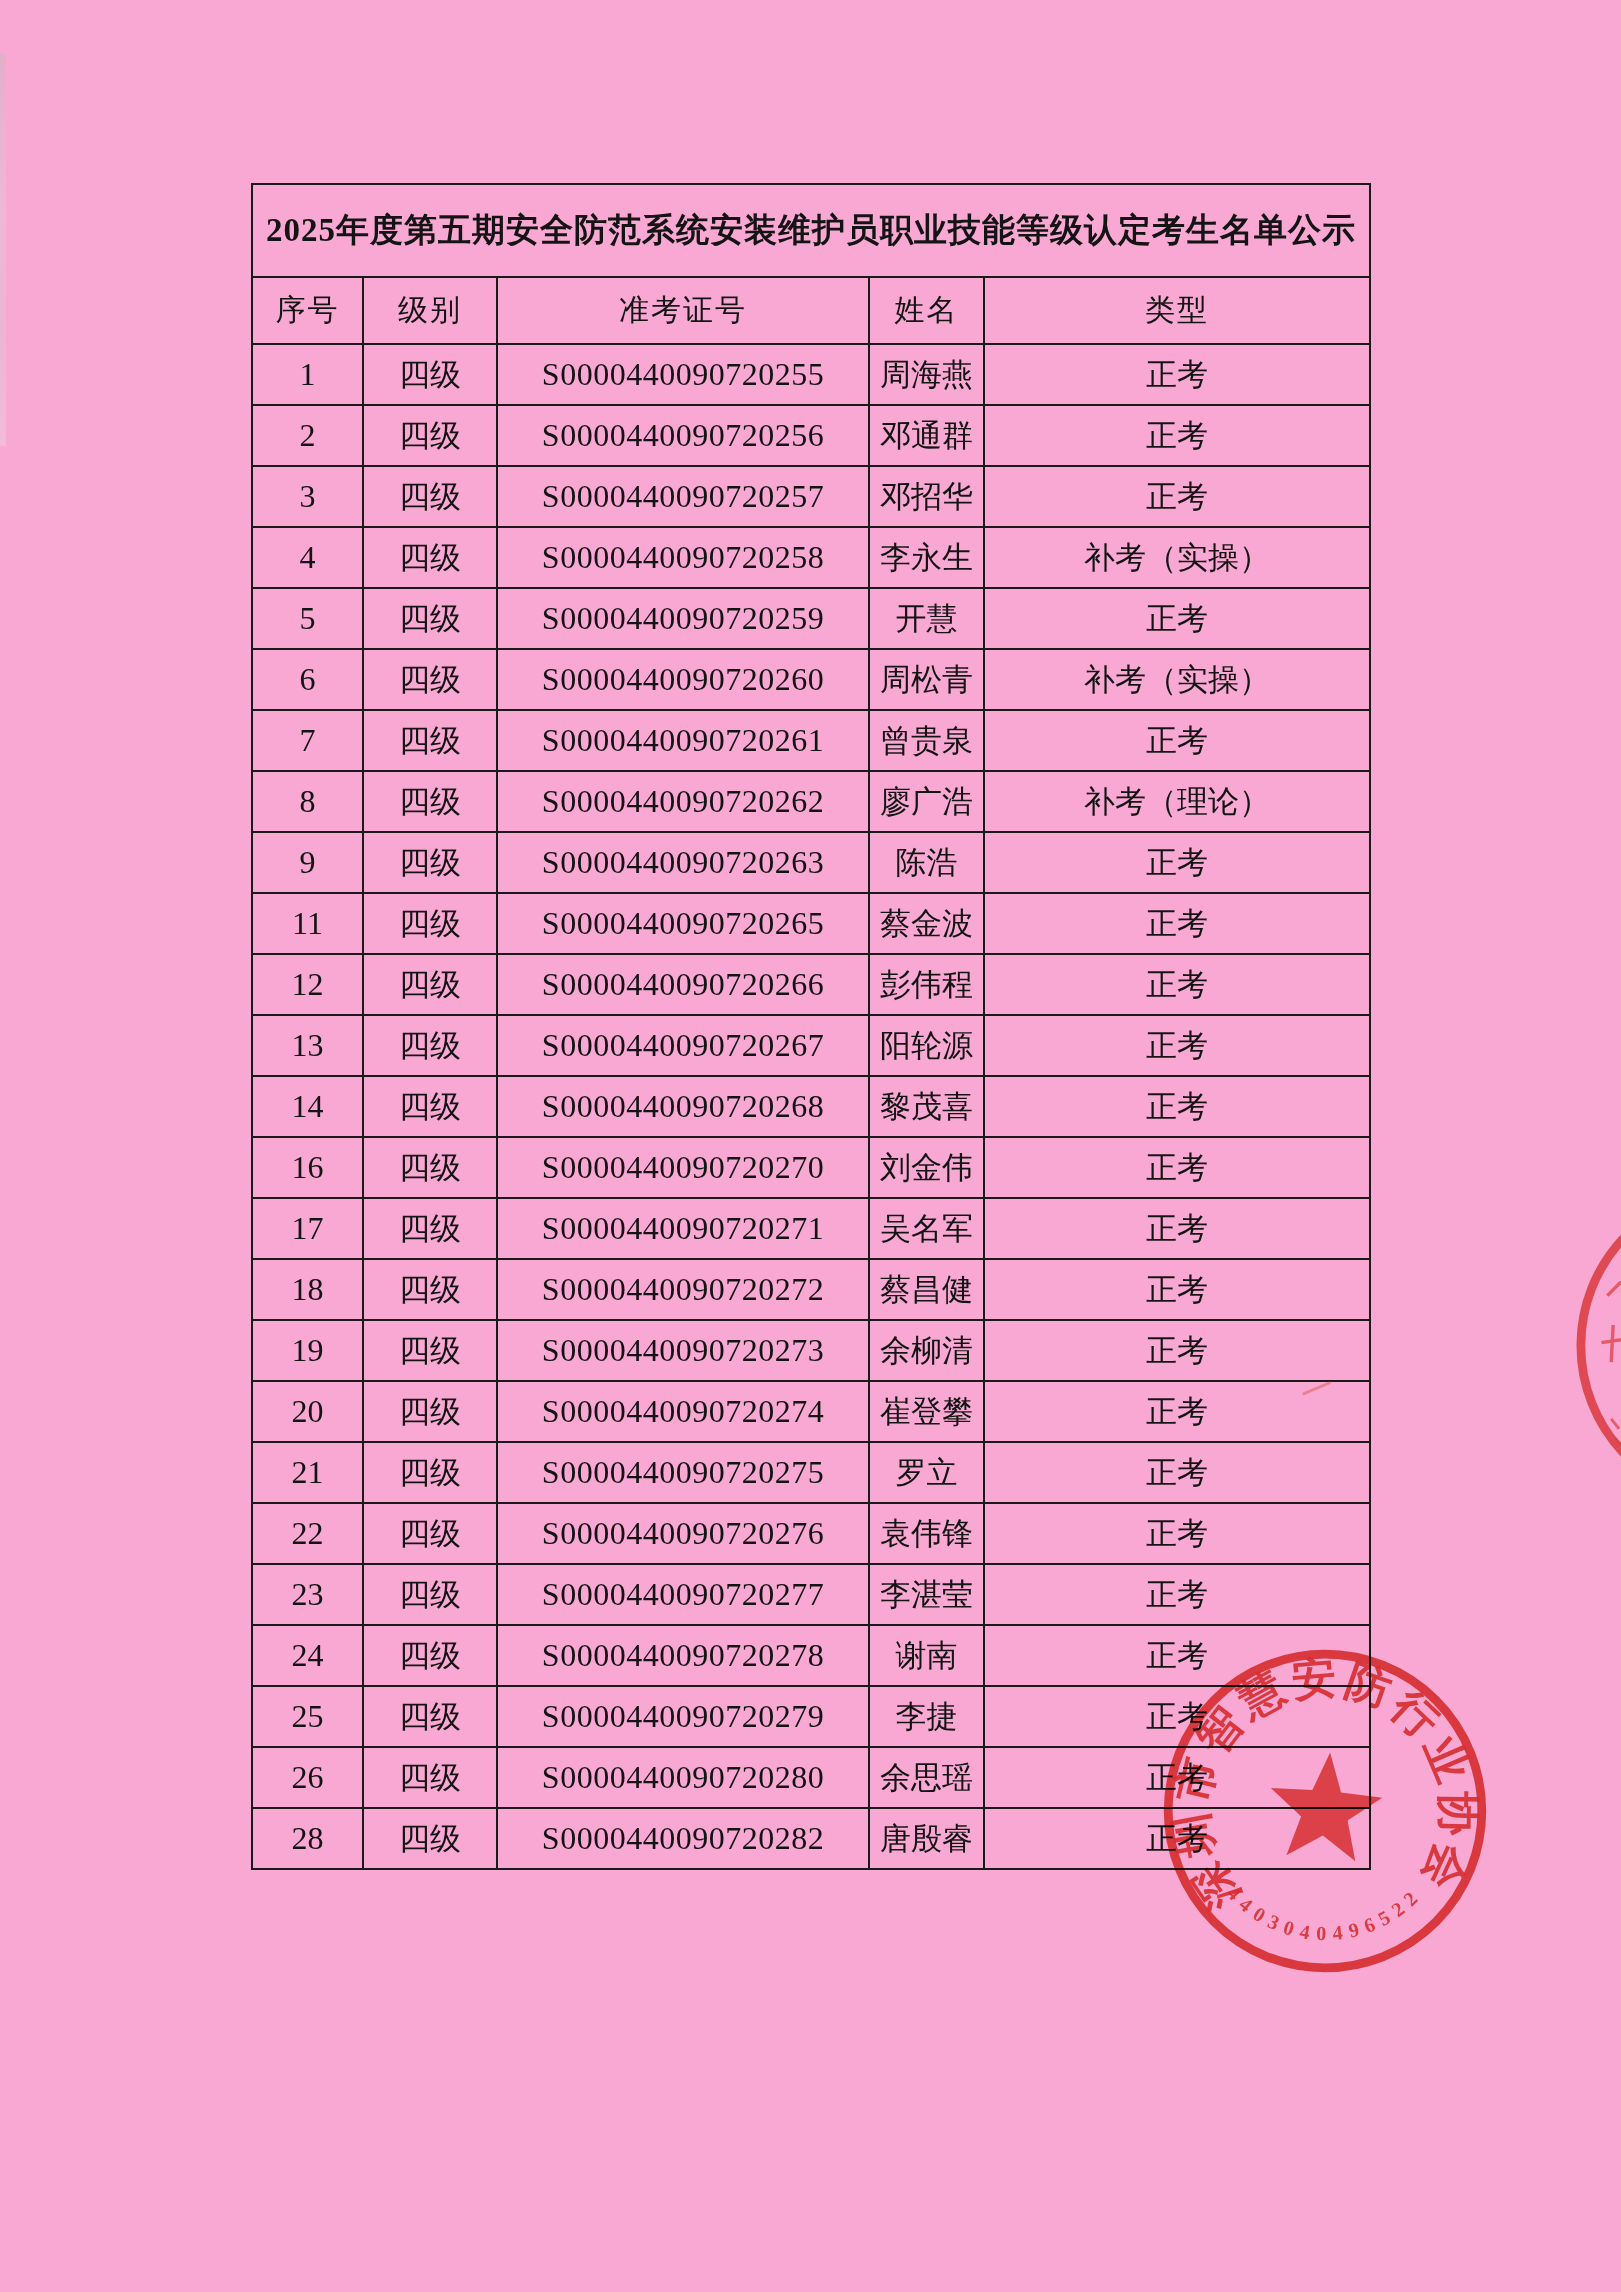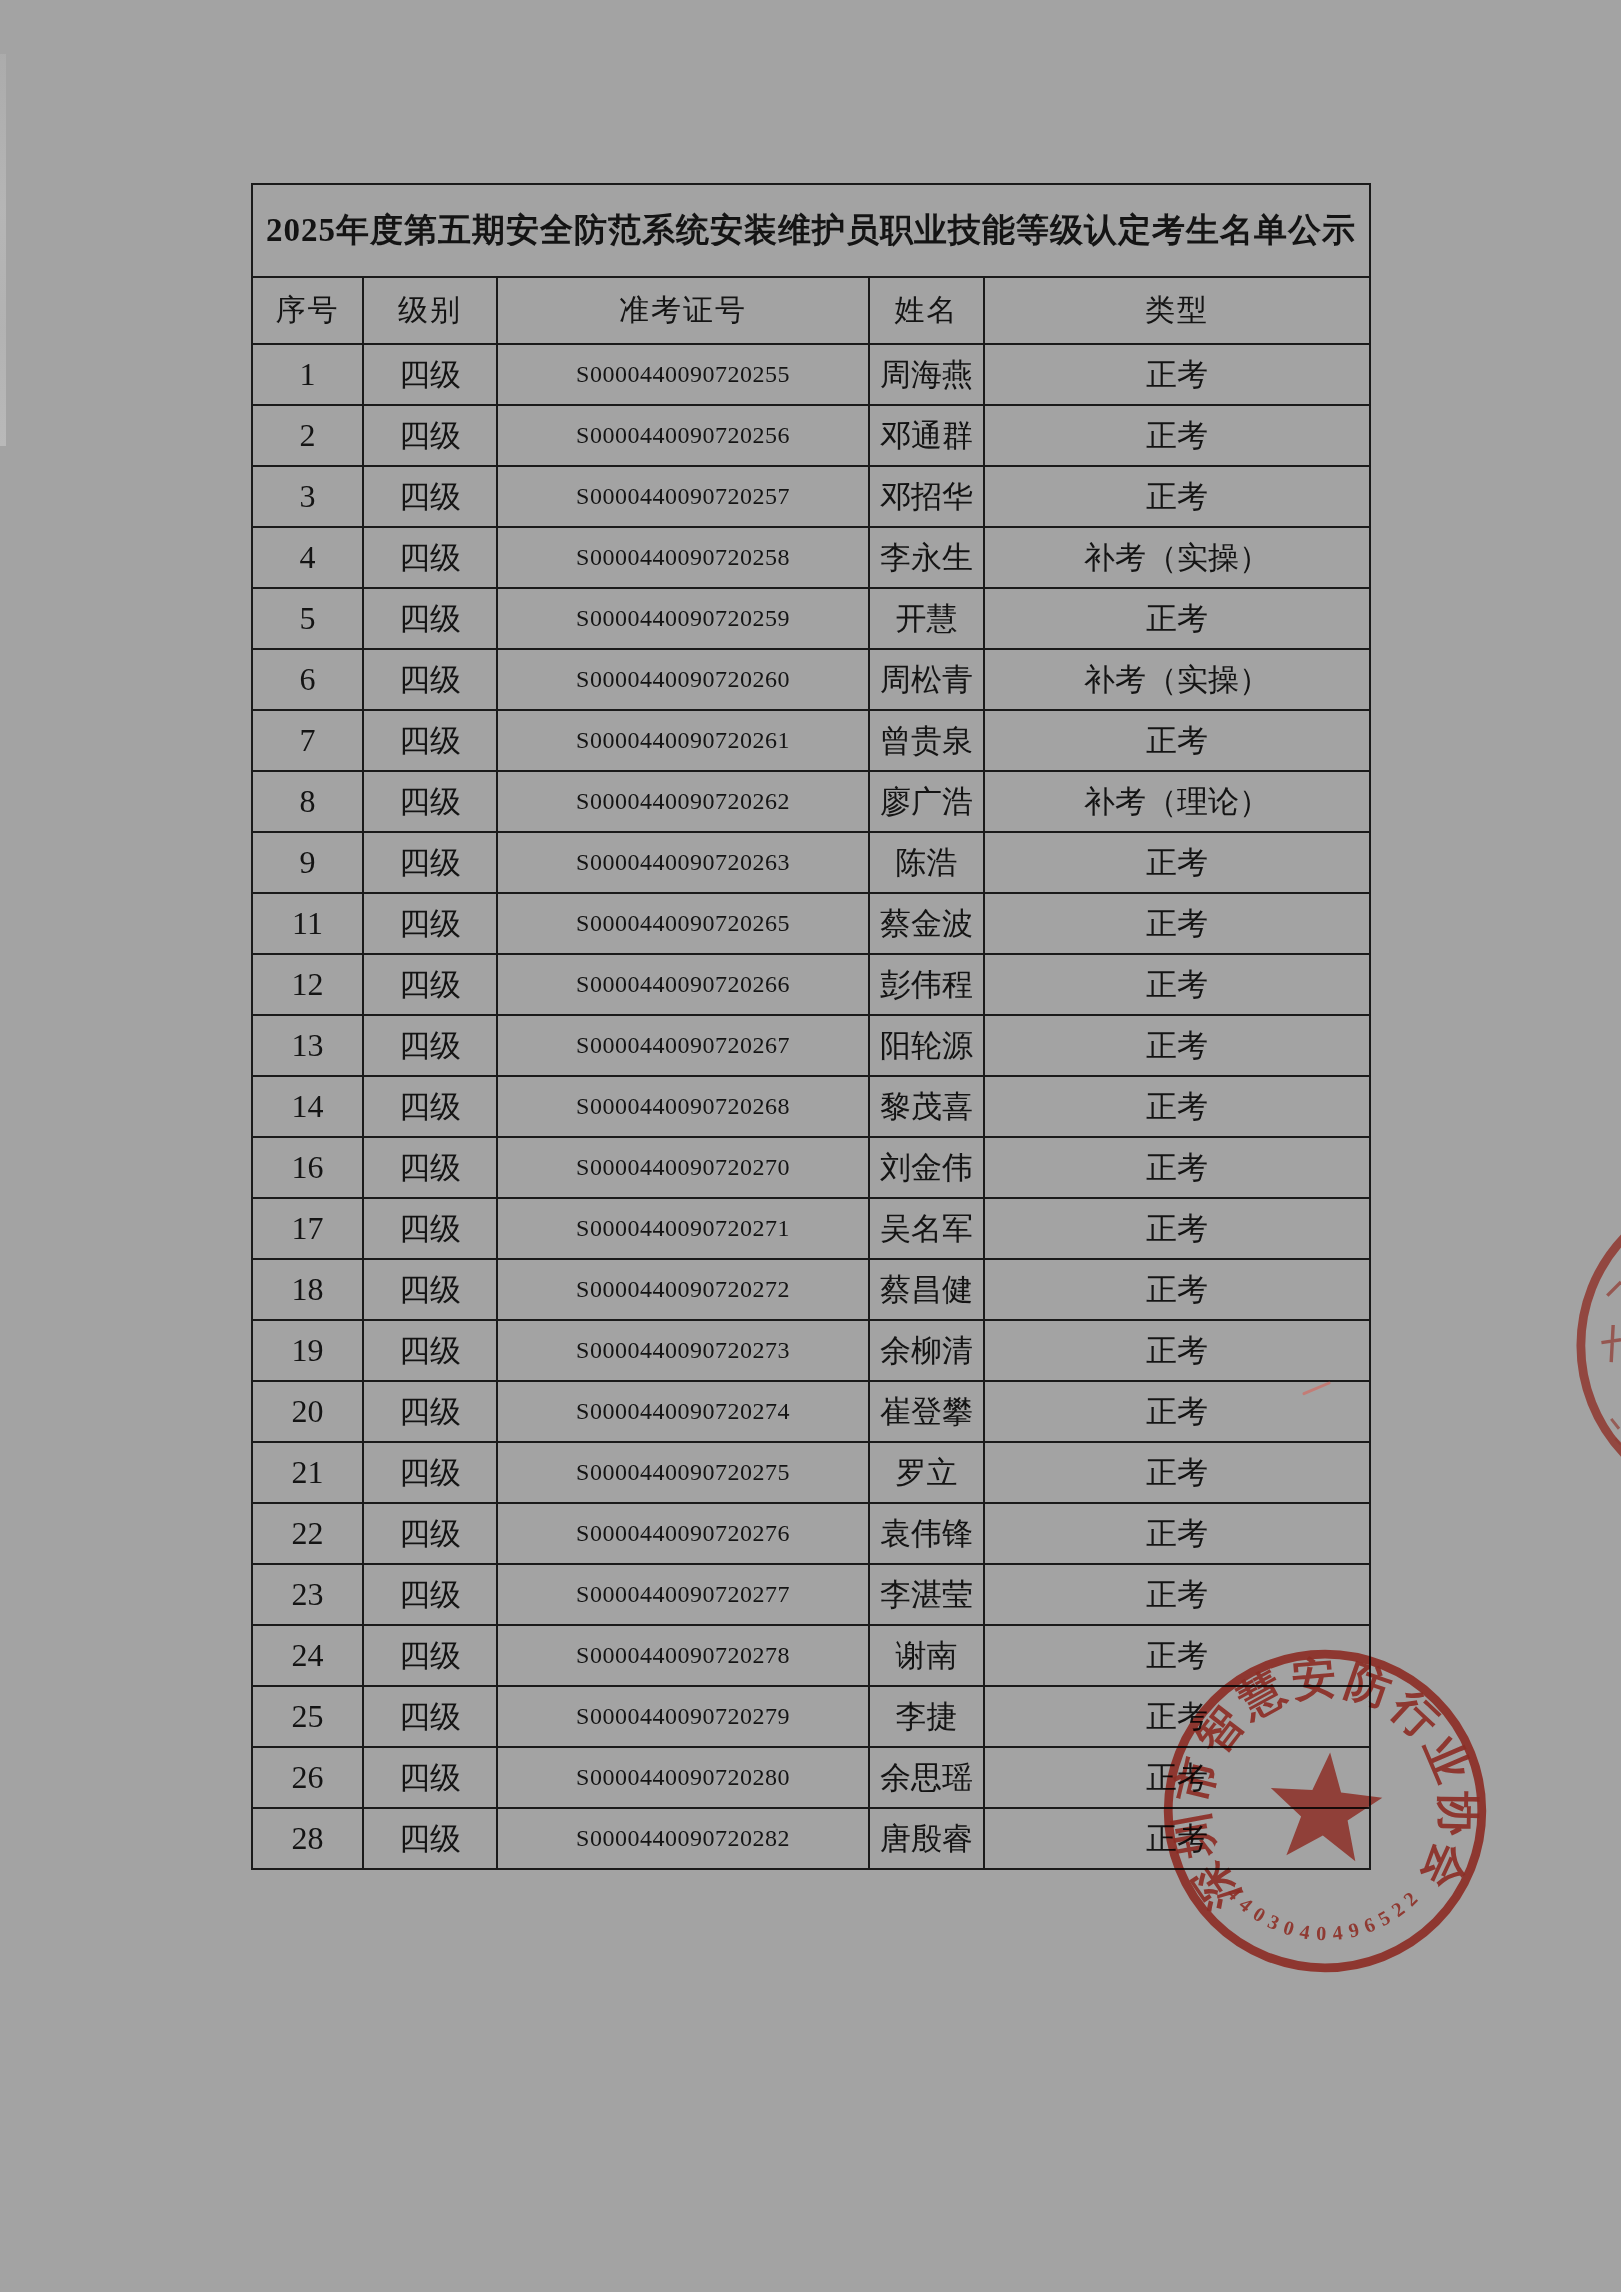--- a/index.html
+++ b/index.html
@@ -1,19 +1,19 @@
 <!DOCTYPE html>
 <html><head>
 <meta charset="utf-8">
 <style>
   html,body { margin:0; padding:0; background:#e8e8e8; }
   .page {
     position:relative;
     width:1621px; height:2293px;
-    background:#a3a3a3;
+    background:#f9a8d4;
     overflow:hidden;
     font-family:"Liberation Serif","DejaVu Serif",serif;
     color:#141414;
   }
   
   .scan-streak {
     position:absolute; left:0; top:54px; width:5.9px; height:392px;
     background:linear-gradient(#bbb,#d8d8d8 40%,#cfcfcf 70%,#e2e2e2);
     opacity:.35;
   }
@@ -32,21 +32,21 @@
     height:91px;
     font-size:33px; font-weight:bold; letter-spacing:1px;
   }
   tr.header-row th {
     height:65px;
     font-size:30px; font-weight:normal; letter-spacing:2px;
   }
   tbody tr { height:61px; }
   tbody td { font-size:31px; }
   tbody td.cell-no { font-size:32px; }
-  tbody td.cell-ticket { font-size:24px; letter-spacing:0.5px; }
+  tbody td.cell-ticket { font-size:32px; letter-spacing:0.5px; }
   
   svg.seal {
     position:absolute; left:1129px; top:1615px;
     width:392px; height:392px;
     mix-blend-mode:multiply; opacity:.93;
   }
   svg.seal-partial {
     position:absolute; left:1529px; top:1186px;
     width:92px; height:323px;
     mix-blend-mode:multiply; opacity:.85;

